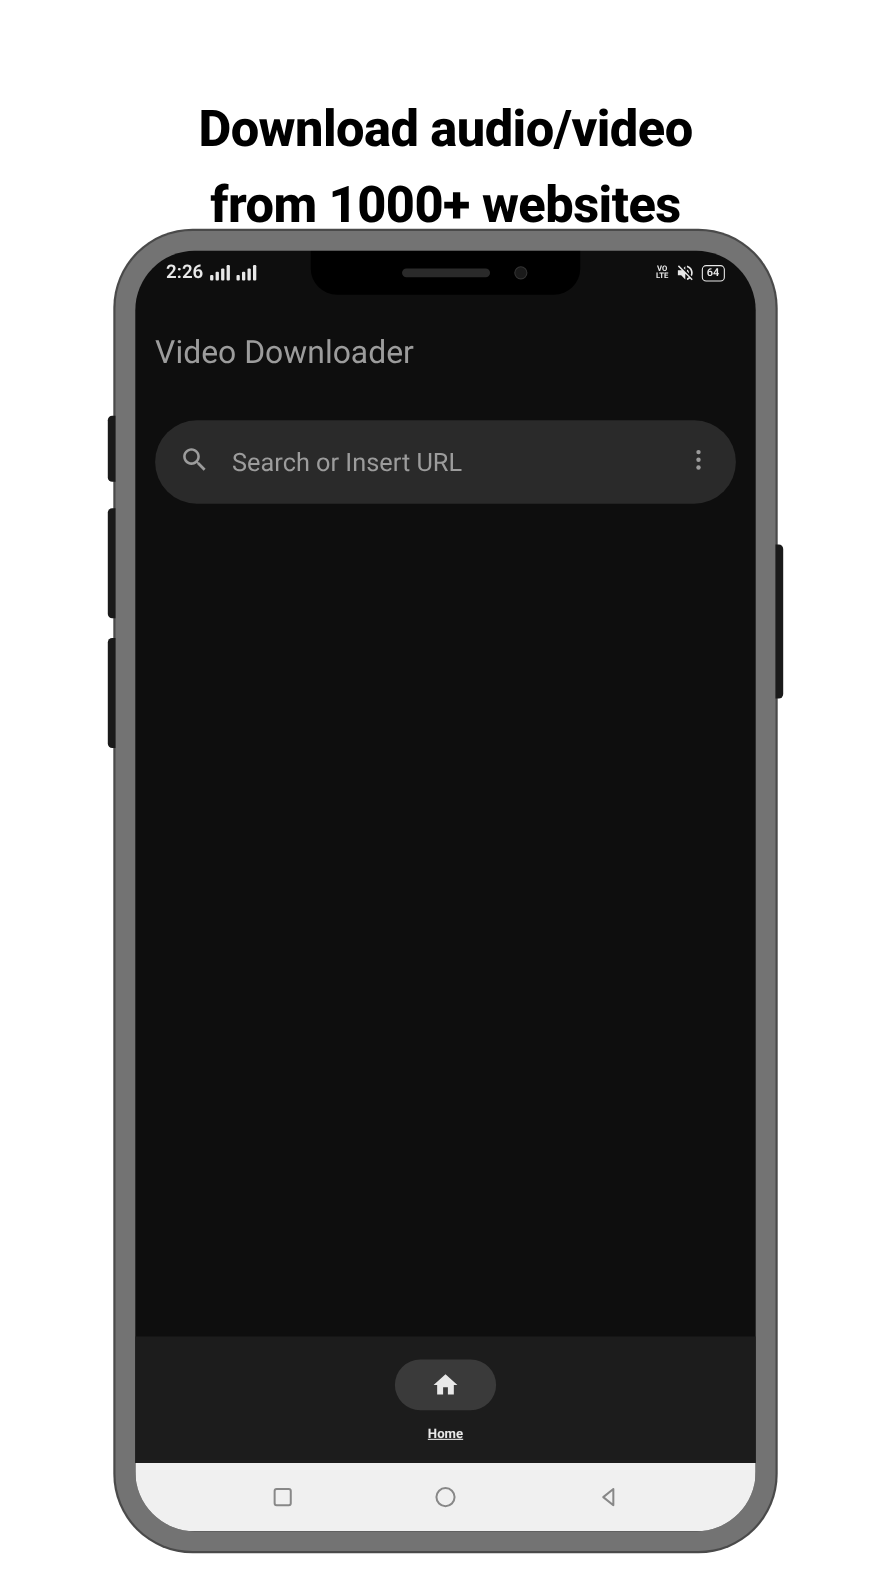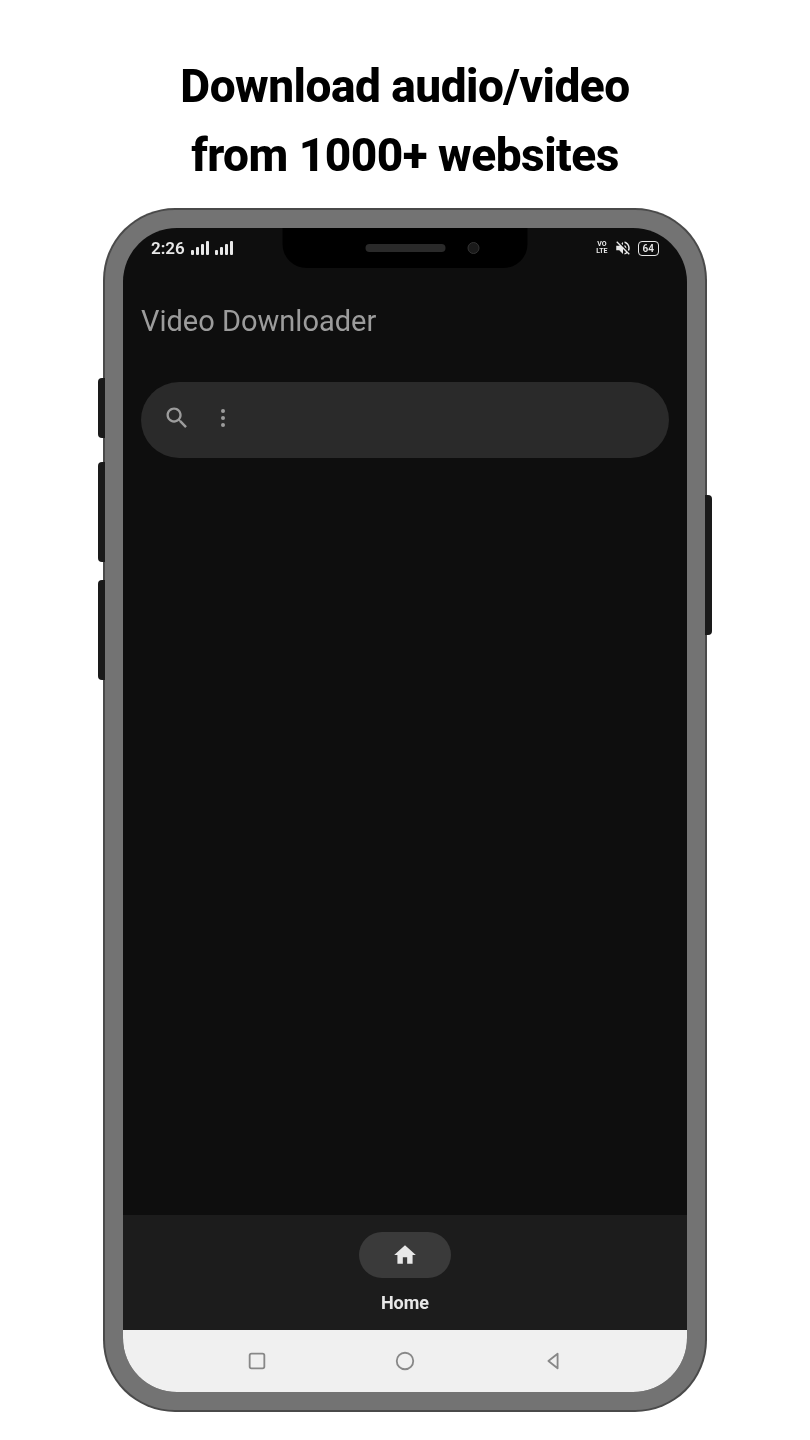--- a/index.html
+++ b/index.html
@@ -17,20 +17,21 @@
     }
     
     .marketing-headline {
       text-align: center;
       font-size: 46px;
       font-weight: 800;
       color: #000;
       padding-top: 52px;
       line-height: 1.5;
       letter-spacing: -0.5px;
+      margin-top: 32px;
     }
     
     .phone-frame {
       position: absolute;
       top: 210px;
       left: 105px;
       width: 600px;
       height: 1200px;
       background: #737373;
       border-radius: 70px;
@@ -239,22 +240,23 @@
       align-items: center;
       justify-content: center;
     }
     
     .nav-icon-pill.active {
       background: #3a3a3a;
     }
     
     .nav-label {
       color: #b8b8b8;
-      font-size: 18px;
+      font-size: 12px;
       font-weight: 500;
+      text-decoration: underline;
     }
     
     .nav-label.active {
       color: #e8e8e8;
       font-weight: 700;
     }
     
     .system-nav {
       background: #f0f0f0;
       height: 62px;
@@ -348,20 +350,21 @@
         <div class="app-title">Video Downloader</div>
       </div>
 
       <div class="search-container">
         <div class="search-bar">
           <span class="search-icon-wrap">
             <svg viewBox="0 0 24 24" width="28" height="28" fill="#9c9c9c">
               <path d="M15.5 14h-.79l-.28-.27C15.41 12.59 16 11.11 16 9.5 16 5.91 13.09 3 9.5 3S3 5.91 3 9.5 5.91 16 9.5 16c1.61 0 3.09-.59 4.23-1.57l.27.28v.79l5 4.99L20.49 19l-4.99-5zm-6 0C7.01 14 5 11.99 5 9.5S7.01 5 9.5 5 14 7.01 14 9.5 11.99 14 9.5 14z"></path>
             </svg>
           </span>
+          <span class="search-placeholder">Search or Insert URL</span>
           <span class="more-dots-icon">
             <svg viewBox="0 0 24 24" width="24" height="24" fill="#9c9c9c">
               <circle cx="12" cy="5" r="2"></circle>
               <circle cx="12" cy="12" r="2"></circle>
               <circle cx="12" cy="19" r="2"></circle>
             </svg>
           </span>
         </div>
       </div>
 

